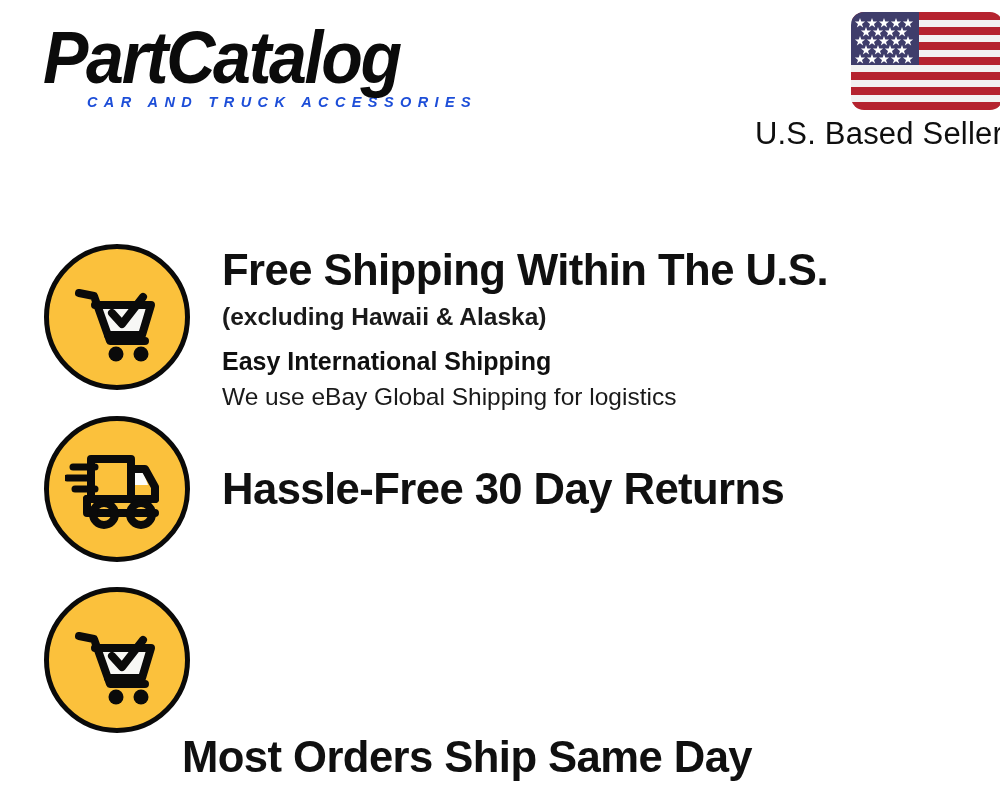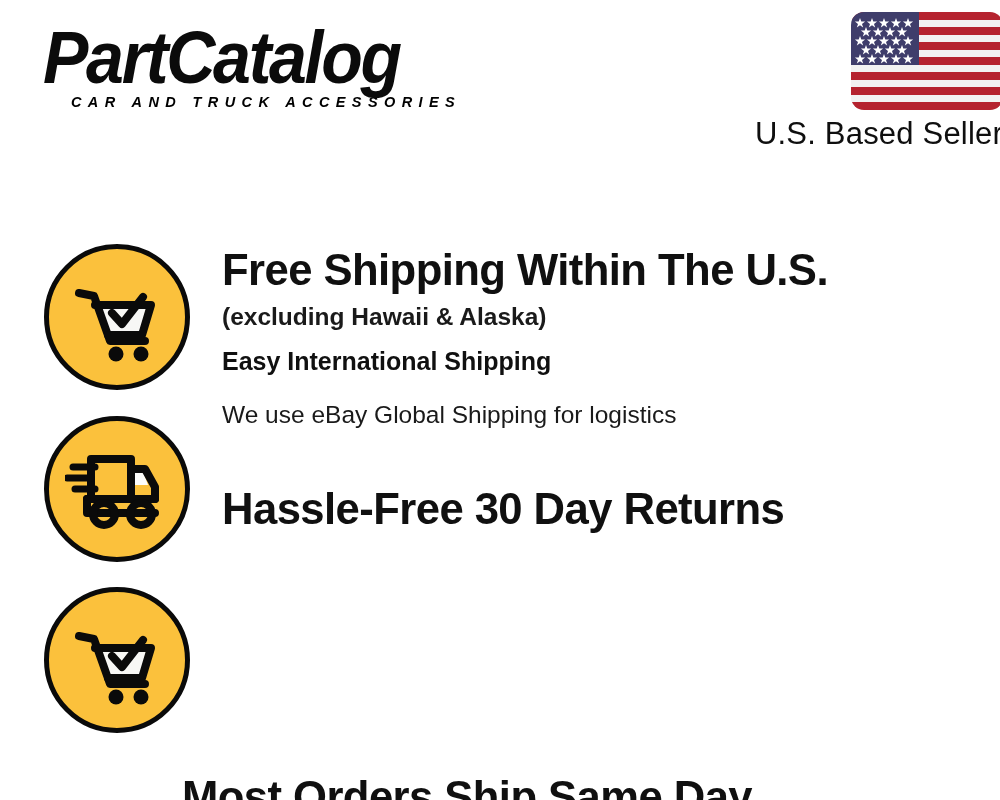--- a/index.html
+++ b/index.html
@@ -43,23 +43,23 @@
     transform: scaleX(0.92);
     transform-origin: left center;
     white-space: nowrap;
   }
   .logo-tagline {
     font-family: "Liberation Sans", sans-serif;
     font-weight: 700;
     font-style: italic;
     font-size: 14.5px;
     letter-spacing: 6.4px;
-    color: #000000;
+    color: #1d4ed8;
     margin-top: 2px;
-    margin-left: 28px;
+    margin-left: 44px;
     white-space: nowrap;
   }
 
   
   .seller-block {
     position: absolute;
     right: 14px;
     top: 12px;
     width: 330px;
     text-align: right;
@@ -169,29 +169,28 @@
     color: #101010;
     margin-top: 14px;
     white-space: nowrap;
   }
   .feature-sub {
     font-family: "Liberation Sans", sans-serif;
     font-weight: 400;
     font-size: 24.5px;
     line-height: 1.25;
     color: #1a1a1a;
-    margin-top: 23px;
+    margin-top: 5px;
     white-space: nowrap;
   }
 
   
   .feature-row.single .feature-text {
     align-self: center;
     padding-top: 0;
-    margin-top: 40px;
   }
 </style>
 </head>
 <body>
 
 <div class="header">
 
   <div class="logo-block">
     <div class="logo-wordmark">PartCatalog</div>
     <div class="logo-tagline">CAR AND TRUCK ACCESSORIES</div>

